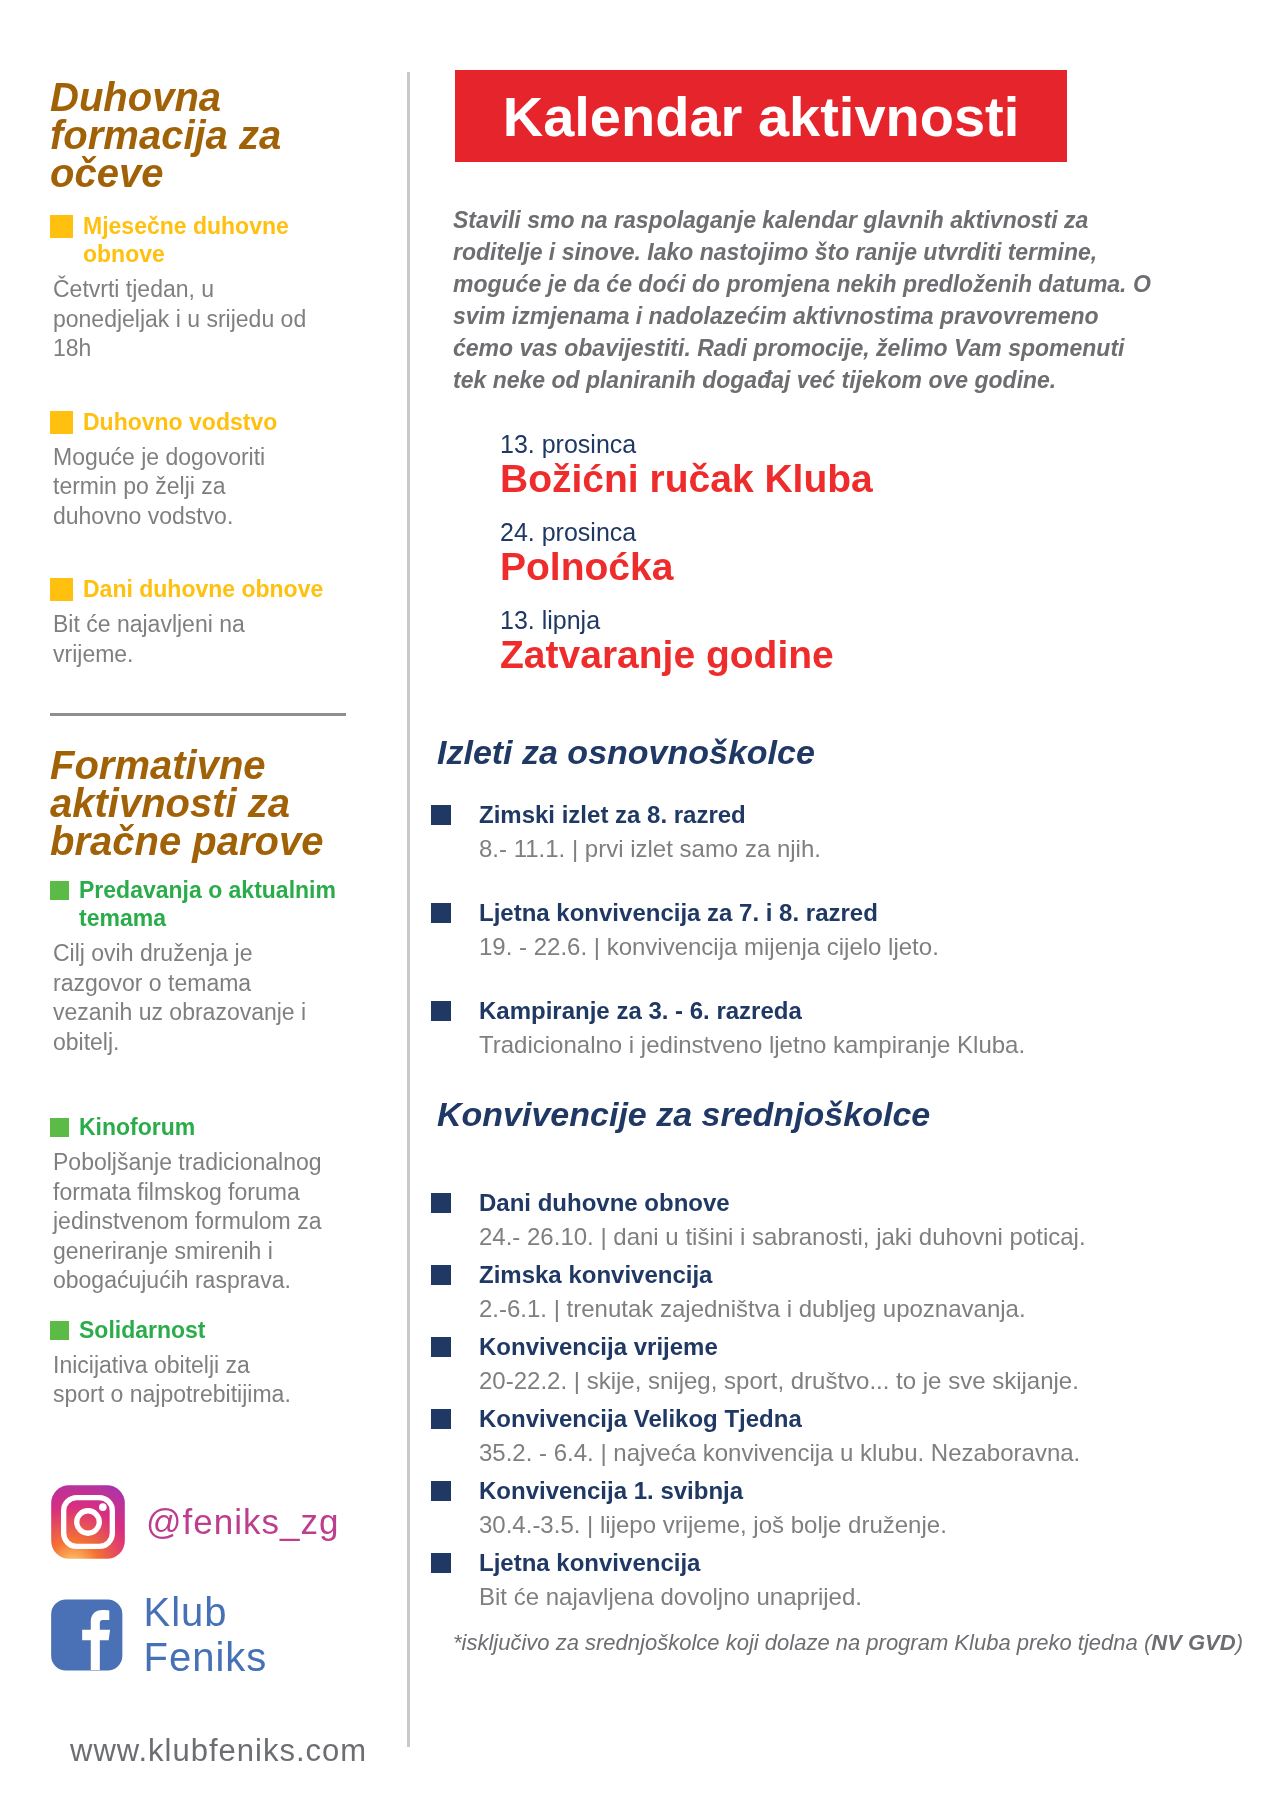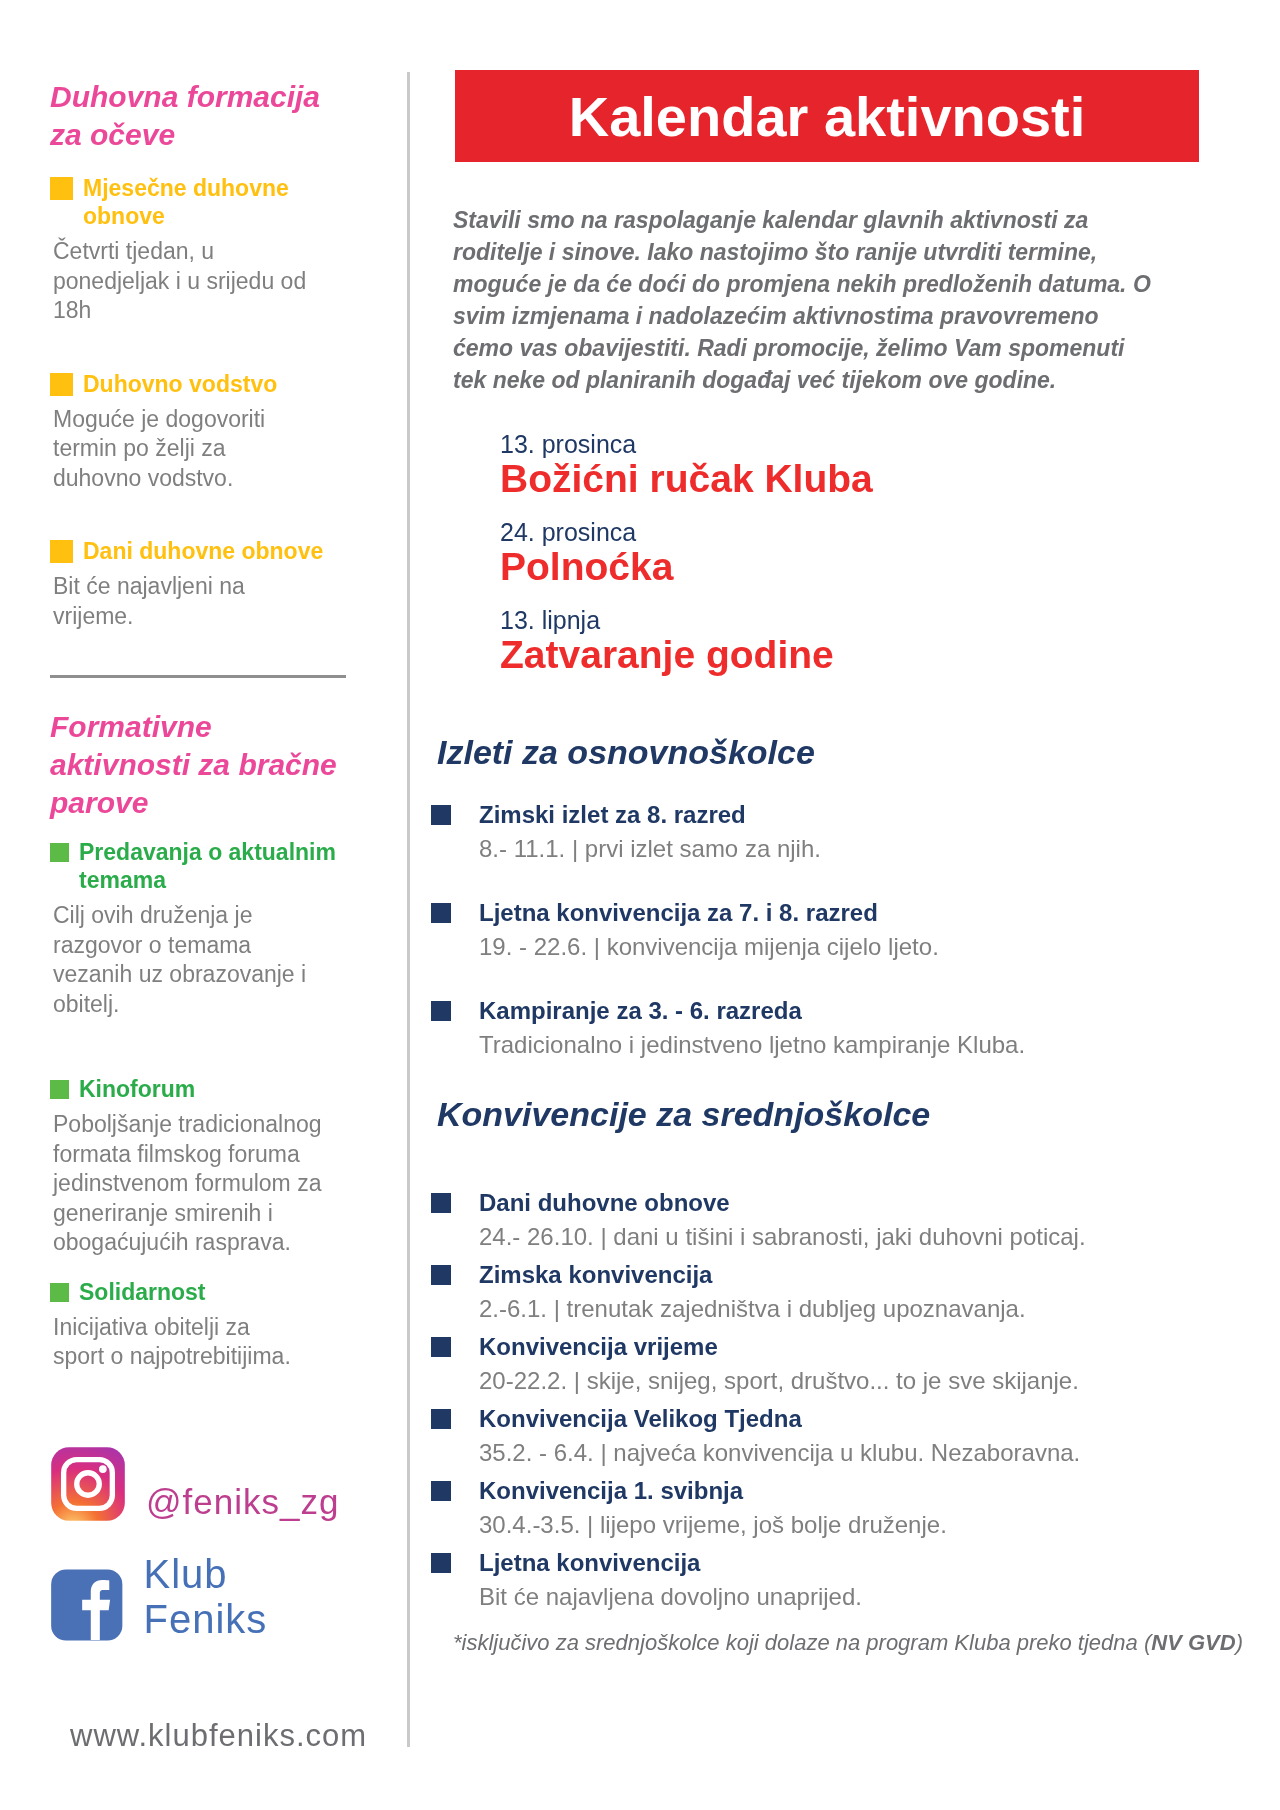--- a/index.html
+++ b/index.html
@@ -5,47 +5,47 @@
   html,body { margin:0; padding:0; background:#ffffff; }
   .page {
     position:relative; width:1280px; height:1810px; background:#ffffff;
     font-family:"Liberation Sans", sans-serif; overflow:hidden;
   }
   .vline { position:absolute; left:407px; top:72px; width:3px; height:1675px; background:#c9c9c9; }
 
   
   .sidebar { position:absolute; left:50px; top:78px; width:312px; }
   .side-heading {
-    color:#ec4899; font-weight:bold; font-style:italic;
-    font-size:30px; line-height:38px; margin:0 7px 20px 0;
+    color:#a16207; font-weight:bold; font-style:italic;
+    font-size:40px; line-height:38px; margin:0 7px 20px 0;
   }
   .side-item { margin-bottom:44px; }
   .side-item-head { display:flex; gap:10px; font-weight:bold; font-size:23px; line-height:28px; }
   .sq { flex:0 0 auto; margin-top:3px; }
   .sq-yellow { width:23px; height:23px; background:#FFC010; }
   .sq-green  { width:19px; height:19px; background:#5CBB47; margin-top:5px; }
   .t-yellow { color:#FFC010; }
   .t-green  { color:#2BAC4A; }
   .side-body { color:#7F7F7F; font-size:23px; line-height:29.5px; margin:7px 0 0 3px; }
   .bw-280 { width:282px; } .bw-232 { width:232px; } .bw-225 { width:225px; }
   .bw-270 { width:272px; } .bw-285 { width:288px; } .bw-240 { width:242px; }
   .side-divider { border:none; height:3px; background:#8f8f8f; margin:26px 0 0 0; width:296px; }
   .sect-couples .side-heading { margin-top:30px; margin-bottom:16px; }
   .mb-56 { margin-bottom:56px; } .mb-20 { margin-bottom:20px; }
 
   .social { margin-top:74px; }
-  .social-row { display:flex; align-items:flex-end; gap:20px; margin-bottom:30px; }
+  .social-row { display:flex; align-items:center; gap:20px; margin-bottom:30px; }
   .ig-text  { color:#BD3E8E; font-size:35px; letter-spacing:1px; }
   .fb-text  { color:#4671B7; font-size:40px; letter-spacing:1px; }
   .web-text { color:#6D6E71; font-size:31px; letter-spacing:1px; }
 
   
   .main { position:absolute; left:437px; top:70px; width:745px; }
   .banner {
-    margin-left:18px; width:744px; height:92px; background:#E5242B;
+    margin-left:18px; width:612px; height:92px; background:#E5242B;
     color:#ffffff; font-weight:bold; font-size:56px;
     display:flex; align-items:center; justify-content:center; white-space:nowrap;
   }
   .intro {
     margin:42px 0 0 16px; width:700px;
     color:#6D6E71; font-weight:bold; font-style:italic;
     font-size:23px; line-height:32px;
   }
   .highlights { margin:34px 0 0 63px; }
   .hl-date  { color:#1F3864; font-size:25px; line-height:28px; margin-bottom:2px; white-space:nowrap; }

